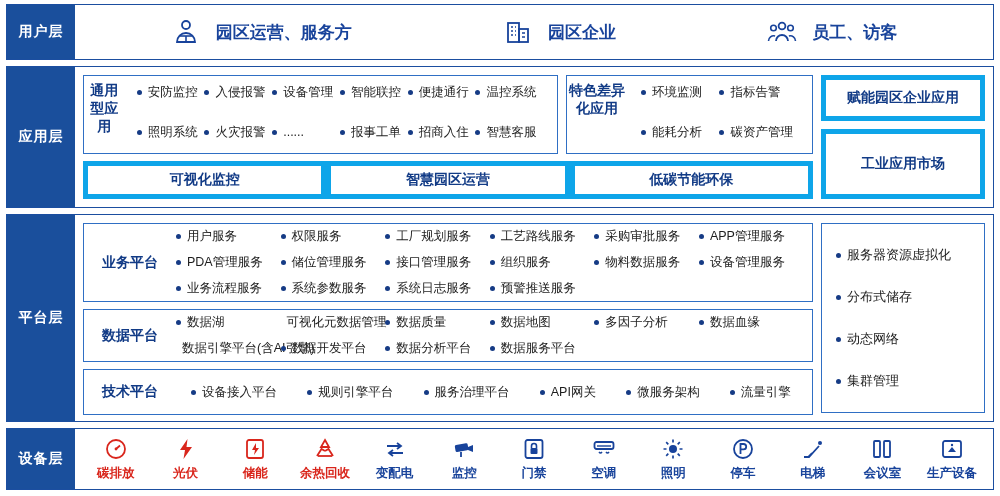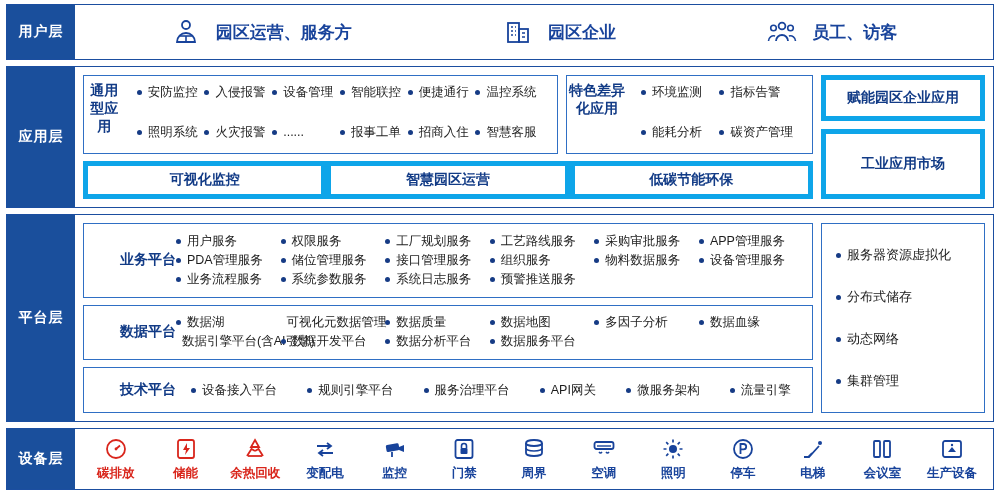--- a/index.html
+++ b/index.html
@@ -125,26 +125,26 @@
   }
   .plat-left{flex:1;display:flex;flex-direction:column;gap:7px;}
   .plat-block{
     border:1px solid #2f6fc4;
     box-sizing:border-box;
     display:flex;align-items:center;
     padding:4px 0;
   }
   .plat-name{
     width:92px;min-width:92px;
-    text-align:right;
+    text-align:center;
     font-size:14px;font-weight:bold;color:#123b86;
   }
   .plat-items{
     flex:1;display:flex;flex-wrap:wrap;
-    row-gap:2px;
+    row-gap:9px;
     padding-right:6px;
   }
   .biz-block{flex:1.42;}
   .biz-block .plat-items .chip{width:16.6%;}
   .data-block{flex:1.0;}
   .data-block .plat-items .chip{width:16.6%;}
   .tech-block{height:46px;flex:none;}
   .tech-block .plat-items{flex-wrap:nowrap;justify-content:space-around;}
   .plat-right{
     width:164px;min-width:164px;
@@ -347,20 +347,28 @@
         <span class="ic">
           <svg width="24" height="24" viewBox="0 0 24 24">
             <circle cx="12" cy="12" r="9" fill="none" stroke="#d9261c" stroke-width="1.8"></circle>
             <path d="M12 12 L16 8.5" stroke="#d9261c" stroke-width="1.8"></path>
             <circle cx="12" cy="12" r="1.4" fill="#d9261c"></circle>
           </svg>
         </span>
         <span class="dev-label">碳排放</span>
       </div>
 
+      <div class="dev-item red">
+        <span class="ic">
+          <svg width="24" height="24" viewBox="0 0 24 24">
+            <path d="M13.5 2 L6 13 h5 l-1.5 9 L18 10 h-5.5 z" fill="#d9261c"></path>
+          </svg>
+        </span>
+        <span class="dev-label">光伏</span>
+      </div>
 
       <div class="dev-item red">
         <span class="ic">
           <svg width="24" height="24" viewBox="0 0 24 24">
             <rect x="4" y="3" width="16" height="18" rx="2" fill="none" stroke="#d9261c" stroke-width="1.8"></rect>
             <path d="M13 6 L9 13 h3 l-1 5 5-7h-3z" fill="#d9261c"></path>
           </svg>
         </span>
         <span class="dev-label">储能</span>
       </div>
@@ -402,30 +410,20 @@
         <span class="ic">
           <svg width="24" height="24" viewBox="0 0 24 24">
             <rect x="3.5" y="3" width="17" height="18" rx="2" fill="none" stroke="#18439b" stroke-width="1.8"></rect>
             <path d="M9.5 11 v-2 a2.5 2.5 0 0 1 5 0 v2" fill="none" stroke="#18439b" stroke-width="1.6"></path>
             <rect x="8.5" y="11" width="7" height="6" rx="1" fill="#18439b"></rect>
           </svg>
         </span>
         <span class="dev-label">门禁</span>
       </div>
 
-      <div class="dev-item blue">
-        <span class="ic">
-          <svg width="24" height="24" viewBox="0 0 24 24">
-            <ellipse cx="12" cy="6" rx="8" ry="3" fill="none" stroke="#18439b" stroke-width="1.8"></ellipse>
-            <path d="M4 6 v10 a8 3 0 0 0 16 0 V6" fill="none" stroke="#18439b" stroke-width="1.8"></path>
-            <path d="M4 11 a8 3 0 0 0 16 0" fill="none" stroke="#18439b" stroke-width="1.5"></path>
-          </svg>
-        </span>
-        <span class="dev-label">周界</span>
-      </div>
 
       <div class="dev-item blue">
         <span class="ic">
           <svg width="24" height="24" viewBox="0 0 24 24">
             <rect x="2.5" y="5" width="19" height="7" rx="2" fill="none" stroke="#18439b" stroke-width="1.8"></rect>
             <path d="M5 9 h14" stroke="#18439b" stroke-width="1.4"></path>
             <path d="M7 15 q1.5 2 3 0 M14 15 q1.5 2 3 0" fill="none" stroke="#18439b" stroke-width="1.5"></path>
           </svg>
         </span>
         <span class="dev-label">空调</span>

